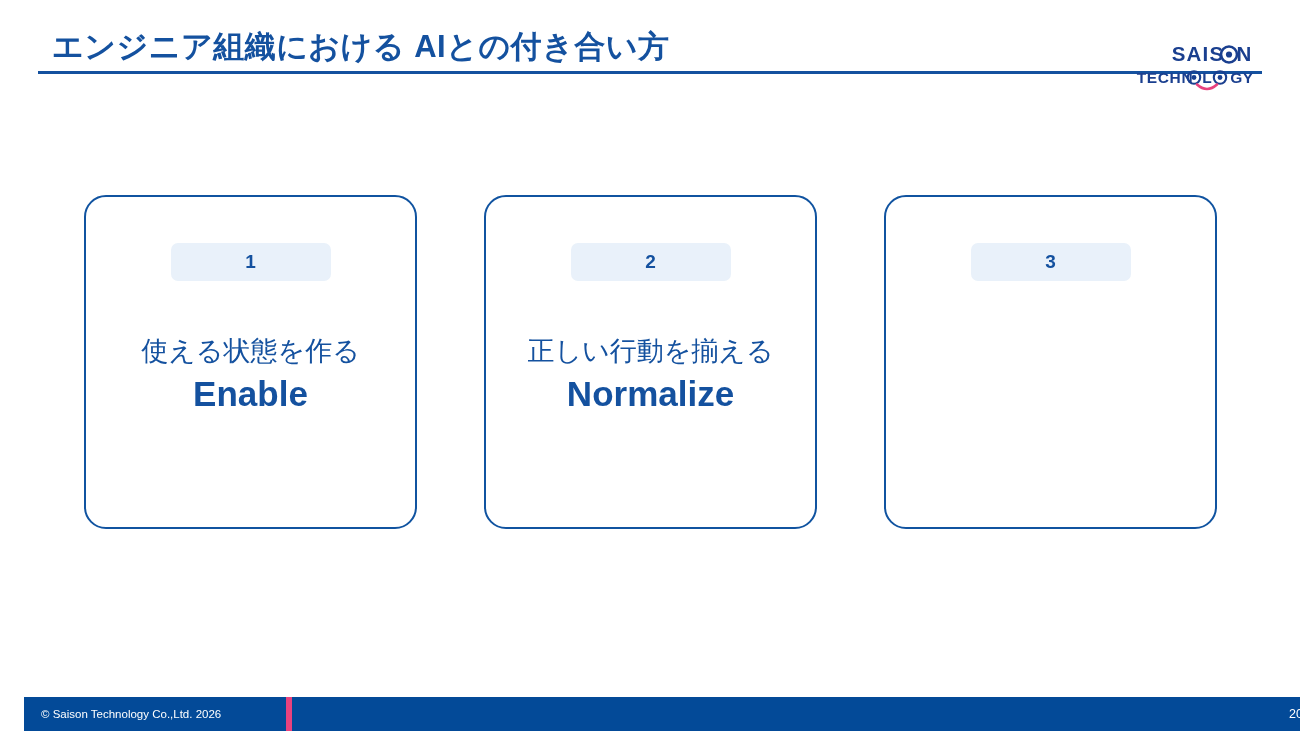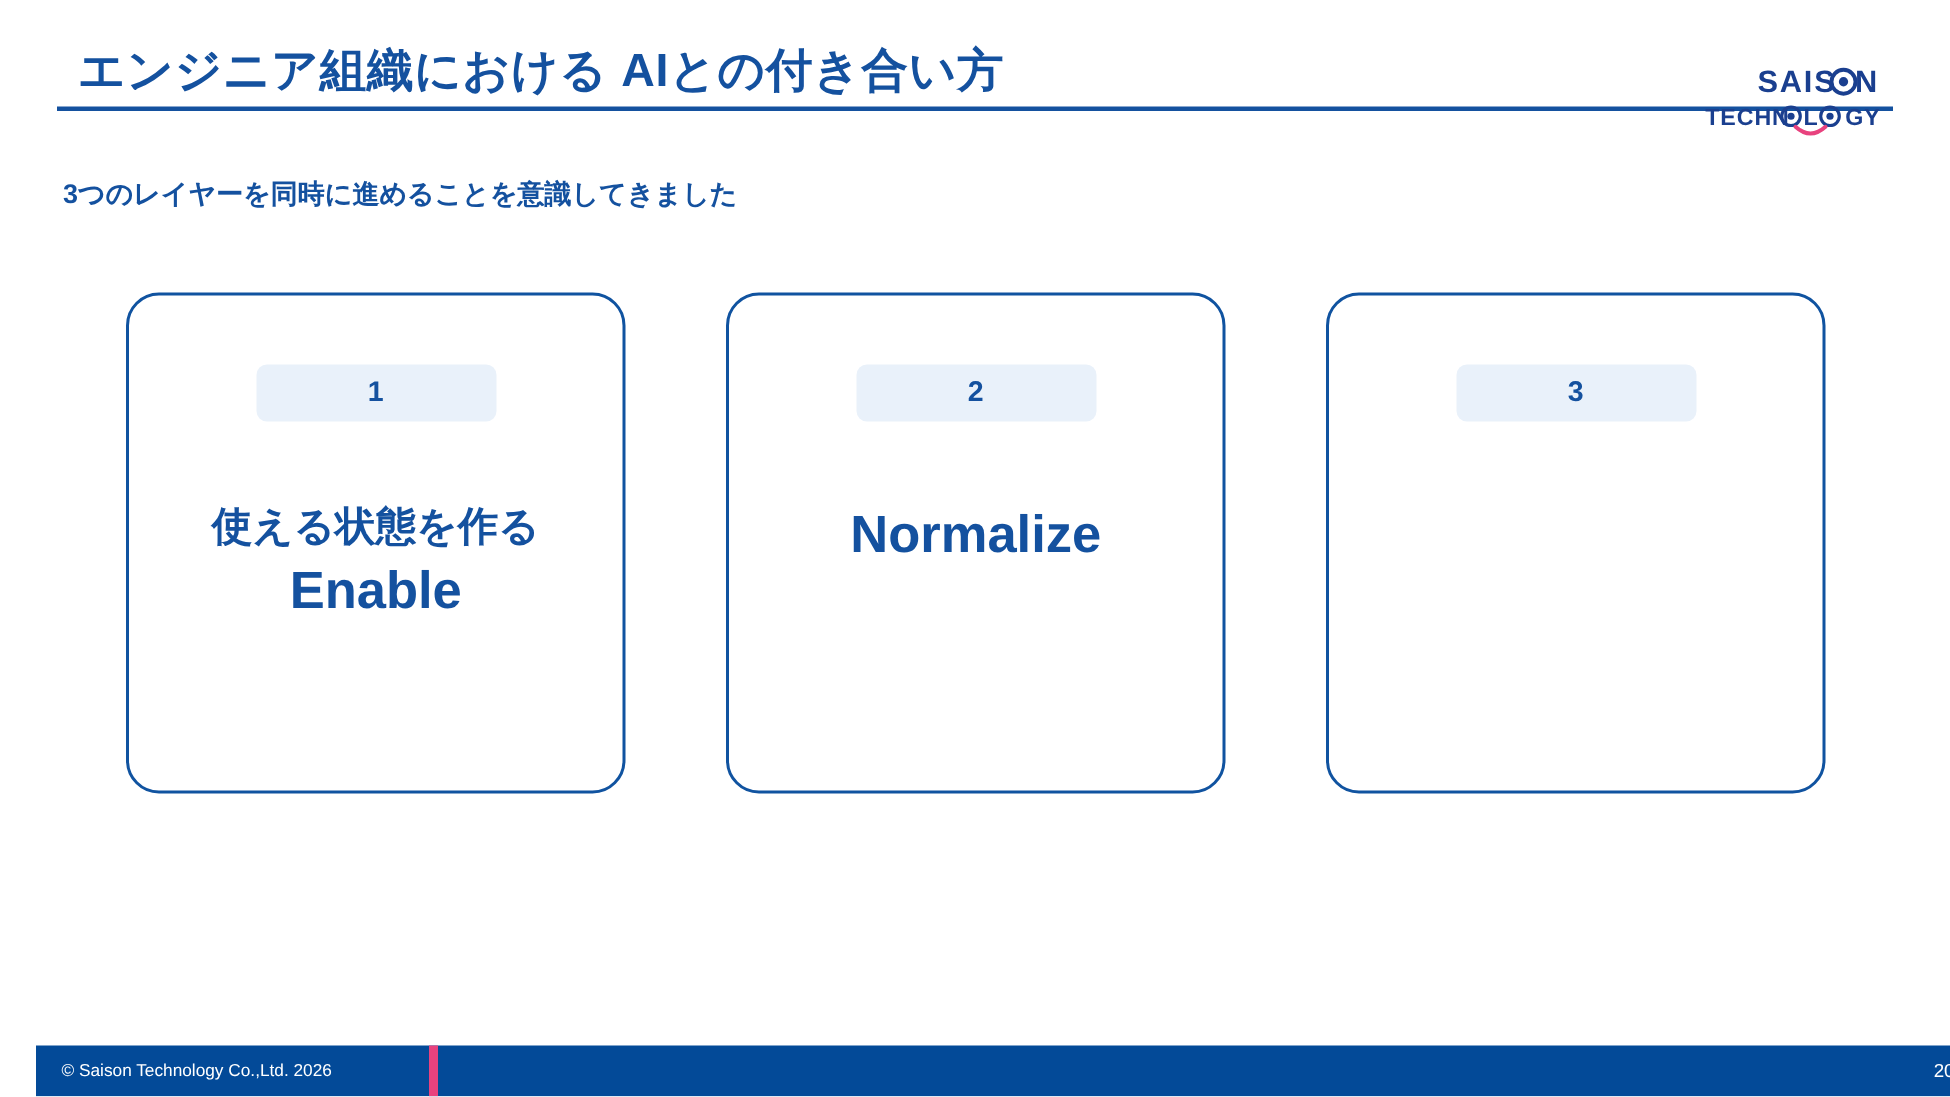--- a/index.html
+++ b/index.html
@@ -97,21 +97,21 @@
     font-weight: bold;
     color: #14519f;
   }
   .card-body {
     margin-top: 52px;
     width: 100%;
     text-align: center;
   }
   .card-jp {
     font-size: 27px;
-    font-weight: bold;
+    font-weight: normal;
     color: #14519f;
     line-height: 1.38;
     white-space: nowrap;
   }
   .card-en {
     font-size: 35px;
     font-weight: bold;
     color: #14519f;
     line-height: 1.38;
     white-space: nowrap;
@@ -176,35 +176,35 @@
       <circle cx="62" cy="37.5" r="2.4" fill="#1a3f8f"></circle>
       <text x="75" y="43" text-anchor="middle" font-family="Liberation Sans, sans-serif" font-size="15.5" font-weight="bold" fill="#1a3f8f">L</text>
       <circle cx="88" cy="37.5" r="6.2" fill="none" stroke="#1a3f8f" stroke-width="2.1"></circle>
       <circle cx="88" cy="37.5" r="2.4" fill="#1a3f8f"></circle>
       <text x="110" y="43" text-anchor="middle" font-family="Liberation Sans, sans-serif" font-size="15.5" font-weight="bold" letter-spacing="0.6" fill="#1a3f8f">GY</text>
 
       <path d="M 65 44.5 Q 75 53.5 85 44.5" fill="none" stroke="#e8427e" stroke-width="2.6" stroke-linecap="round"></path>
     </svg>
   </div>
 
-  <div class="subtitle">3つのレイヤーを同時に進めることを意識してきました</div>
 
   <div class="cards">
 
     <div class="card">
       <div class="card-badge">1</div>
       <div class="card-body">
         <div class="card-jp">使える状態を作る</div>
         <div class="card-en">Enable</div>
       </div>
     </div>
 
     <div class="card">
       <div class="card-badge">2</div>
       <div class="card-body">
+        <div class="card-jp">正しい行動を揃える</div>
         <div class="card-en">Normalize</div>
       </div>
     </div>
 
     <div class="card">
       <div class="card-badge">3</div>
       <div class="card-body">
       </div>
     </div>
 

